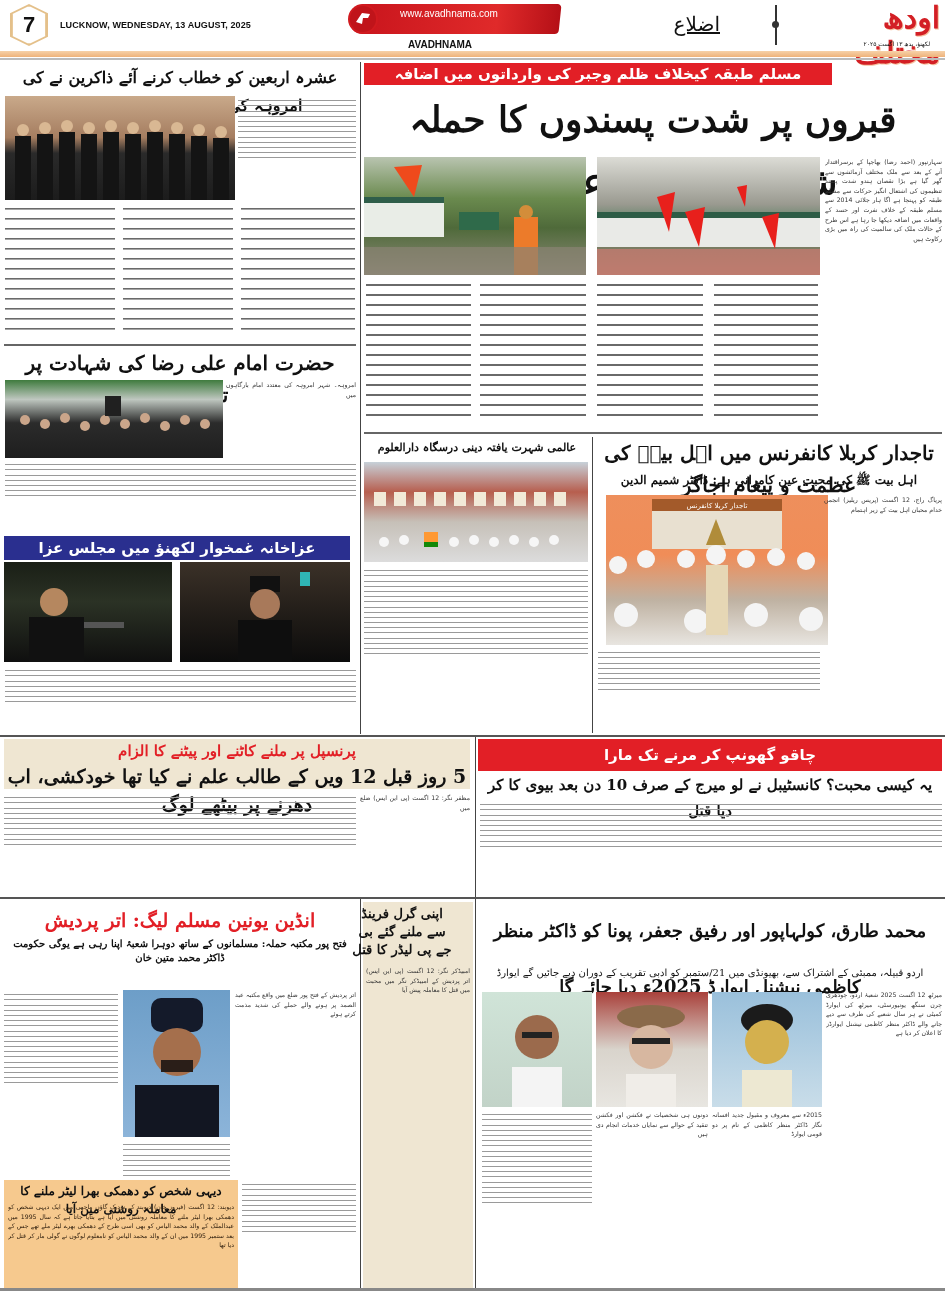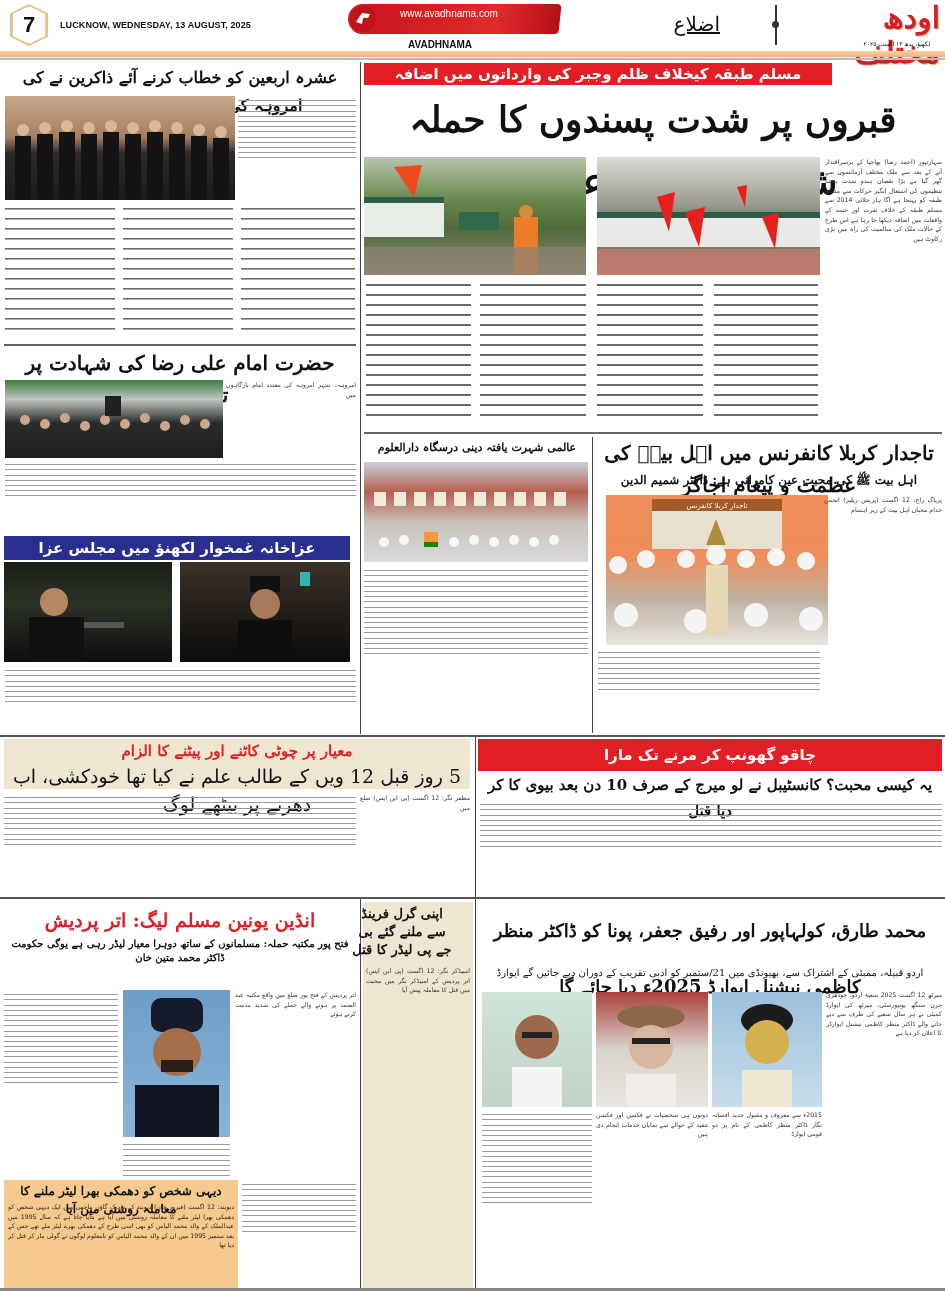--- a/index.html
+++ b/index.html
@@ -384,22 +384,22 @@
     <div class="line"></div>
     <div class="line"></div>
     <div class="line"></div>
     <div class="line"></div>
     <div class="line"></div>
 </div>
 
 <div class="abs hline" style="left:0;top:735px;width:945px;height:2px;background:#555;"></div>
 
 <div class="abs rtl" style="left:4px;top:739px;width:466px;height:50px;background:#efe6d2;"></div>
-<div class="abs headline rtl" style="left:4px;top:740px;width:466px;height:22px;font-size:15px;line-height:22px;font-weight:bold;color:#e21f26;">معیار پر چوٹی کاٹنے اور پیٹنے کا الزام</div>
-<div class="abs headline rtl" style="left:4px;top:762px;width:466px;height:28px;font-size:19px;line-height:28px;font-weight:normal;">5 روز قبل 12 ویں کے طالب علم نے کیا تھا خودکشی، اب دھرنے پر بیٹھے لوگ</div>
+<div class="abs headline rtl" style="left:4px;top:740px;width:466px;height:22px;font-size:15px;line-height:22px;font-weight:bold;color:#e21f26;">پرنسپل پر ملنے کاٹنے اور پیٹنے کا الزام</div>
+<div class="abs headline rtl" style="left:4px;top:762px;width:466px;height:28px;font-size:19px;line-height:28px;font-weight:bold;">5 روز قبل 12 ویں کے طالب علم نے کیا تھا خودکشی، اب دھرنے پر بیٹھے لوگ</div>
 <div class="abs body-text" style="left:360px;top:793px;width:110px;height:100px;"><span>مظفر نگر: 12 اگست (پی این ایس) ضلع میں</span></div>
 <div class="abs col-text" style="left:4px;top:793px;width:352px;height:100px;">
   <div class="line"></div>
     <div class="line"></div>
     <div class="line"></div>
     <div class="line"></div>
     <div class="line"></div>
     <div class="line"></div>
     <div class="line"></div>
     <div class="line"></div>
@@ -472,21 +472,21 @@
     <div class="line"></div>
 </div>
 
 <div class="abs vline" style="left:475px;top:899px;height:392px;"></div>
 <div class="abs vline" style="left:360px;top:899px;height:392px;"></div>
 <div class="abs rtl" style="left:363px;top:902px;width:110px;height:388px;background:#efe6d2;"></div>
 <div class="abs headline rtl" style="left:350px;top:905px;width:104px;height:60px;font-size:13px;line-height:18px;font-weight:bold;text-align:center;">اپنی گرل فرینڈ سے ملنے گئے بی جے پی لیڈر کا قتل</div>
 <div class="abs body-text" style="left:366px;top:966px;width:104px;height:322px;"><span>امبیڈکر نگر: 12 اگست (پی این ایس) اتر پردیش کے امبیڈکر نگر میں محبت میں قتل کا معاملہ پیش آیا</span></div>
 
 <div class="abs headline rtl" style="left:4px;top:903px;width:352px;height:34px;font-size:19px;line-height:34px;font-weight:bold;color:#e21f26;">انڈین یونین مسلم لیگ: اتر پردیش</div>
-<div class="abs headline rtl" style="left:4px;top:937px;width:352px;height:40px;font-size:10px;line-height:14px;font-weight:bold;">فتح پور مکتبہ حملہ: مسلمانوں کے ساتھ دوہرا معیار لیڈر رہی ہے یوگی حکومت ڈاکٹر محمد متین خان</div>
+<div class="abs headline rtl" style="left:4px;top:937px;width:352px;height:40px;font-size:10px;line-height:14px;font-weight:bold;">فتح پور مکتبہ حملہ: مسلمانوں کے ساتھ دوہرا شعبۂ اپنا رہی ہے یوگی حکومت ڈاکٹر محمد متین خان</div>
 <div class="abs photo" style="left:123px;top:990px;width:107px;height:147px;background:linear-gradient(180deg,#6d9ec8 0%,#8cb4d9 100%);">
   <svg width="107" height="147" viewBox="0 0 107 147">
       <rect x="28" y="8" width="52" height="34" rx="10" fill="#141a2a"></rect>
       <circle cx="54" cy="62" r="24" fill="#a56f4c"></circle>
       <rect x="38" y="70" width="32" height="12" fill="#2a1e18"></rect>
       <rect x="12" y="95" width="84" height="52" fill="#121622"></rect>
     </svg>
 </div>
 <div class="abs body-text" style="left:235px;top:990px;width:121px;height:200px;"><span>اتر پردیش کے فتح پور ضلع میں واقع مکتبہ عبد الصمد پر ہونے والے حملے کی شدید مذمت کرتے ہوئے</span></div>
 <div class="abs col-text" style="left:4px;top:990px;width:114px;height:185px;">

